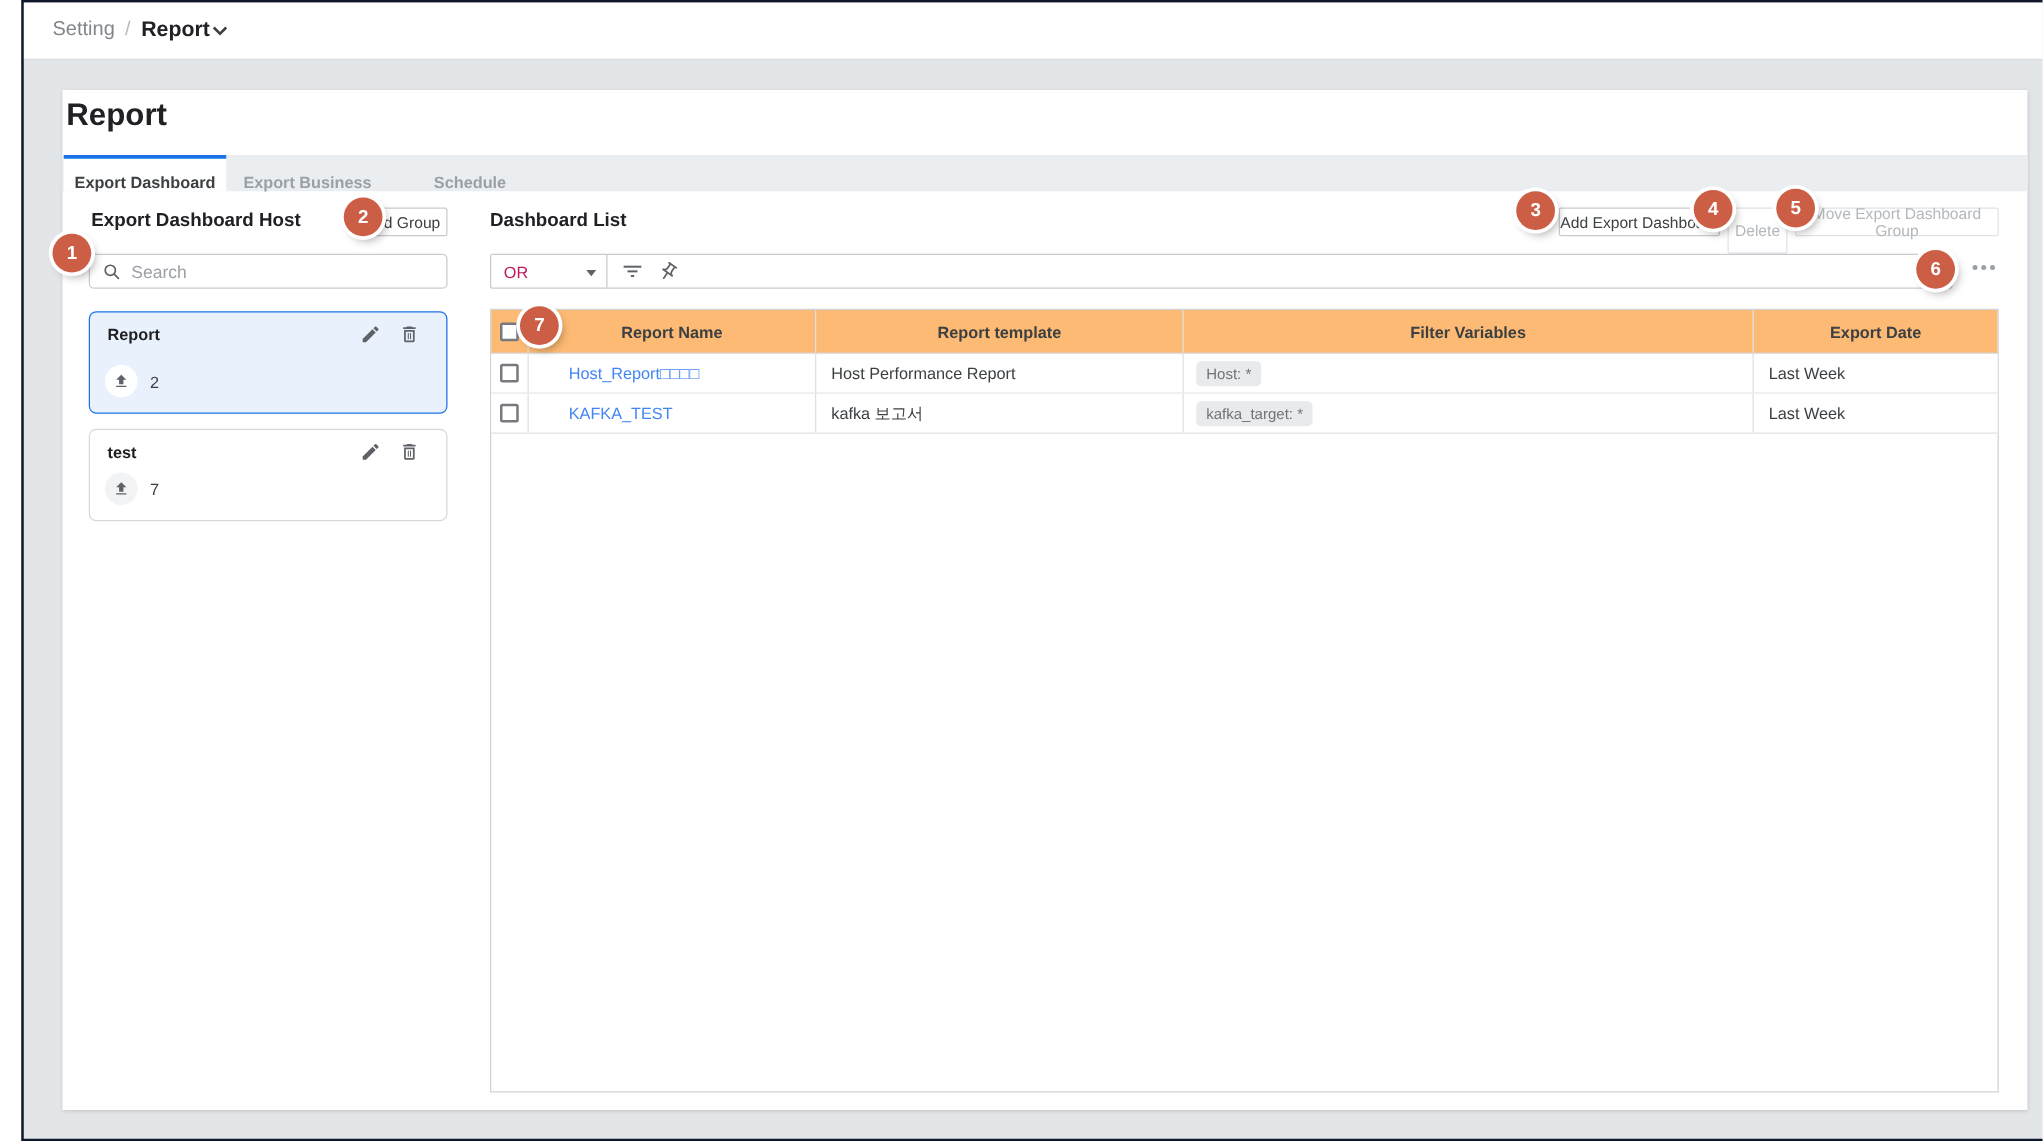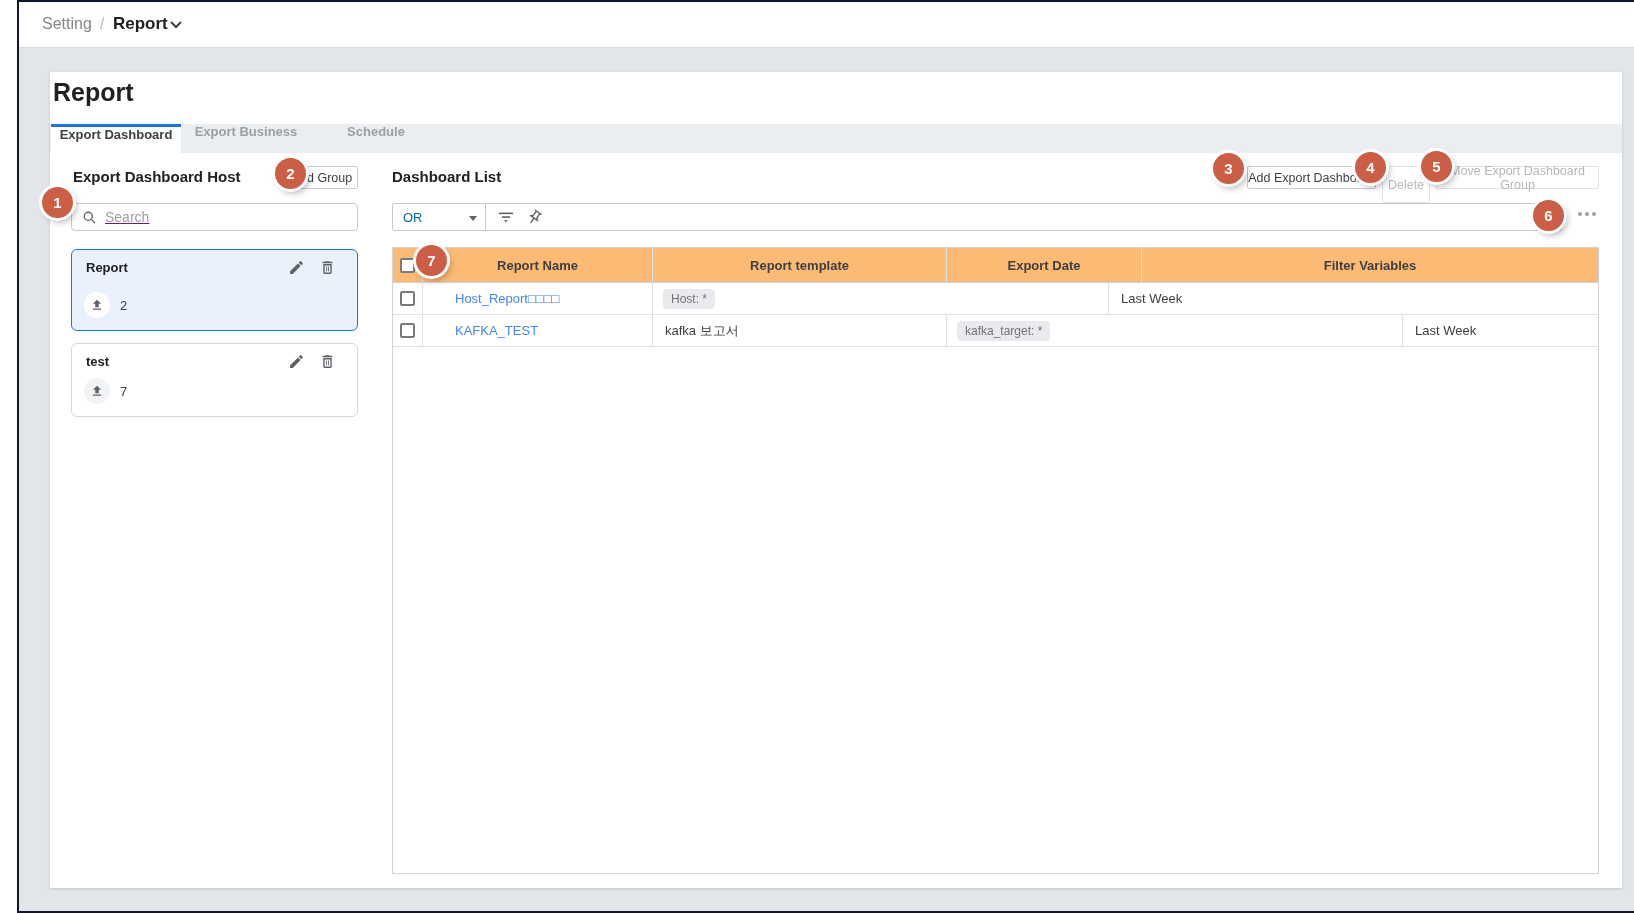--- a/index.html
+++ b/index.html
@@ -12,52 +12,52 @@
   .crumb-sep { position:absolute; left:81px; top:13px; font-size:16px; color:#b7bbbf; }
   .crumb-current { position:absolute; left:94px; top:12px; font-size:17px; font-weight:700; color:#202124; }
   .crumb-chevron { position:absolute; left:150px; top:18px; }
 
   
   .card { position:absolute; left:31px; top:70px; width:1572px; height:816px; background:#fff; box-shadow:0 1px 3px rgba(0,0,0,.15); }
   .page-title { position:absolute; left:3px; top:6px; font-size:25px; font-weight:700; color:#202124; }
 
   
   .tabstrip { position:absolute; left:0; right:0; top:52px; height:29px; background:#ebeef1; }
-  .tab { position:absolute; top:0; height:29px; width:130px; display:flex; align-items:flex-start; justify-content:center; font-size:13px; font-weight:700; color:#9aa0a6; cursor:pointer; }
+  .tab { position:absolute; top:0; height:29px; width:130px; display:flex; align-items:flex-end; justify-content:center; font-size:13px; font-weight:700; color:#9aa0a6; cursor:pointer; }
   .tab.active { background:#fff; color:#3c4043; border-top:3px solid #1a73e8; }
 
   
   .panel-title { position:absolute; font-size:15px; font-weight:700; color:#202124; }
   .btn { display:flex; align-items:center; justify-content:center; background:#fff; border:1px solid #c7cbd0; border-radius:2px; font-size:12.5px; color:#3c4043; cursor:pointer; }
   .btn.disabled { color:#b4b8bc; border-color:#dfe2e5; cursor:default; }
   .add-group-btn { position:absolute; left:236px; top:94px; width:72px; height:23px; }
 
   .searchbox { position:absolute; left:21px; top:131px; width:287px; height:28px; border:1px solid #c7cbd0; border-radius:4px; background:#fff; display:flex; align-items:center; }
   .searchbox svg { margin:0 8px 0 10px; }
-  .searchbox input { border:none; outline:none; flex:1; font-size:14px; color:#701a75; font-family:"Liberation Sans", sans-serif; background:transparent;text-decoration:underline; }
+  .searchbox input { border:none; outline:none; flex:1; font-size:14px; color:#701a75; font-family:"Liberation Sans", sans-serif; background:transparent; }
   .searchbox input::placeholder { color:#9aa0a6; }
 
   .gcard { position:absolute; left:21px; width:287px; background:#fff; border:1px solid #d5d9dd; border-radius:6px; cursor:pointer; }
   .gcard.selected { background:#e9f1fd; border:1.5px solid #1a73e8; }
   .gcard-name { position:absolute; left:14px; top:10px; font-size:13px; font-weight:600; color:#202124; }
   .gcard-edit { position:absolute; right:52px; top:9px; cursor:pointer; }
   .gcard-del { position:absolute; right:21px; top:9px; cursor:pointer; }
   .gcard-countwrap { position:absolute; left:12px; bottom:12px; display:flex; align-items:center; }
   .gcard-circle { width:26px; height:26px; border-radius:50%; background:#f1f3f4; display:flex; align-items:center; justify-content:center; }
   .gcard.selected .gcard-circle { background:#fff; }
   .gcard-count { margin-left:10px; font-size:13px; color:#3c4043; }
 
   
   .dash-title { left:342px; top:96px; }
   .btn-add { position:absolute; left:1197px; top:94px; width:129px; height:23px; }
   .btn-del { position:absolute; left:1332px; top:94px; width:48px; height:37px; }
   .btn-move { position:absolute; left:1386px; top:94px; width:163px; height:23px; }
 
   .filterbar { position:absolute; left:342px; top:131px; width:1170px; height:28px; border:1px solid #c7cbd0; border-radius:2px; background:#fff; display:flex; align-items:center; }
-  .op-select { width:92px; height:100%; display:flex; align-items:center; font-size:13px; color:#0369a1; padding-left:10px; cursor:pointer; position:relative;text-align:center; }
+  .op-select { width:92px; height:100%; display:flex; align-items:center; font-size:13px; color:#be185d; padding-left:10px; cursor:pointer; position:relative;text-align:center; }
   .op-caret { position:absolute; right:8px; top:12px; width:0; height:0; border-left:4px solid transparent; border-right:4px solid transparent; border-top:5px solid #5f6368; }
   .filter-sep { width:1px; height:100%; background:#c7cbd0; }
   .ficon { margin-left:12px; cursor:pointer; display:flex; align-items:center; }
   .dots { position:absolute; left:1528px; top:140px; display:flex; gap:3px; cursor:pointer; }
   .dots i { width:4px; height:4px; border-radius:50%; background:#9aa0a6; }
 
   
   .dtable { position:absolute; left:342px; top:175px; width:1207px; height:627px; border:1px solid #cfd3d7; background:#fff; }
   .trow { display:flex; width:100%; }
   .thead { background:#fdba74; height:35px; border-bottom:1px solid #cfd3d7; }
@@ -203,31 +203,32 @@
         <i></i>
       </span>
 
     <div class="dtable">
       <div class="trow thead">
         <div class="tc c-check">
             <span class="cbox"></span>
           </div>
         <div class="tc c-name">Report Name</div>
         <div class="tc c-tmpl">Report template</div>
+        <div class="tc c-filter">Filter Variables</div>
         <div class="tc c-date">Export Date</div>
-        <div class="tc c-filter">Filter Variables</div>
       </div>
 
       <div class="trow tbody-row">
         <div class="tc c-check">
             <span class="cbox"></span>
           </div>
         <div class="tc c-name">
             <span class="cell-link">Host_Report□□□□</span>
           </div>
+        <div class="tc c-tmpl">Host Performance Report</div>
         <div class="tc c-filter">
             <span class="chip">Host: *</span>
           </div>
         <div class="tc c-date">Last Week</div>
       </div>
 
       <div class="trow tbody-row">
         <div class="tc c-check">
             <span class="cbox"></span>
           </div>

